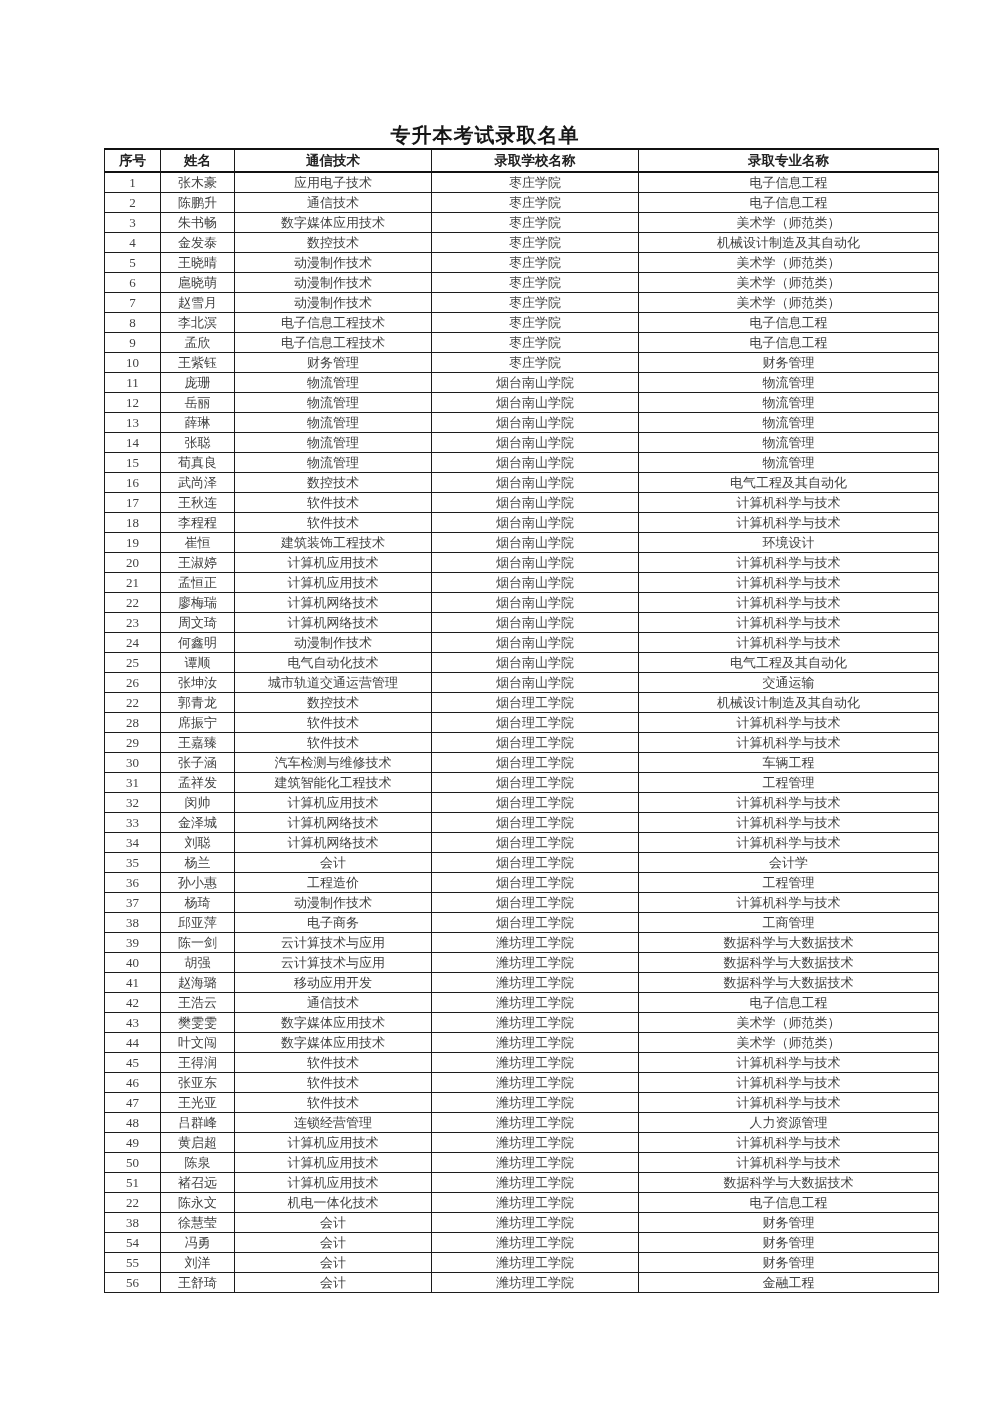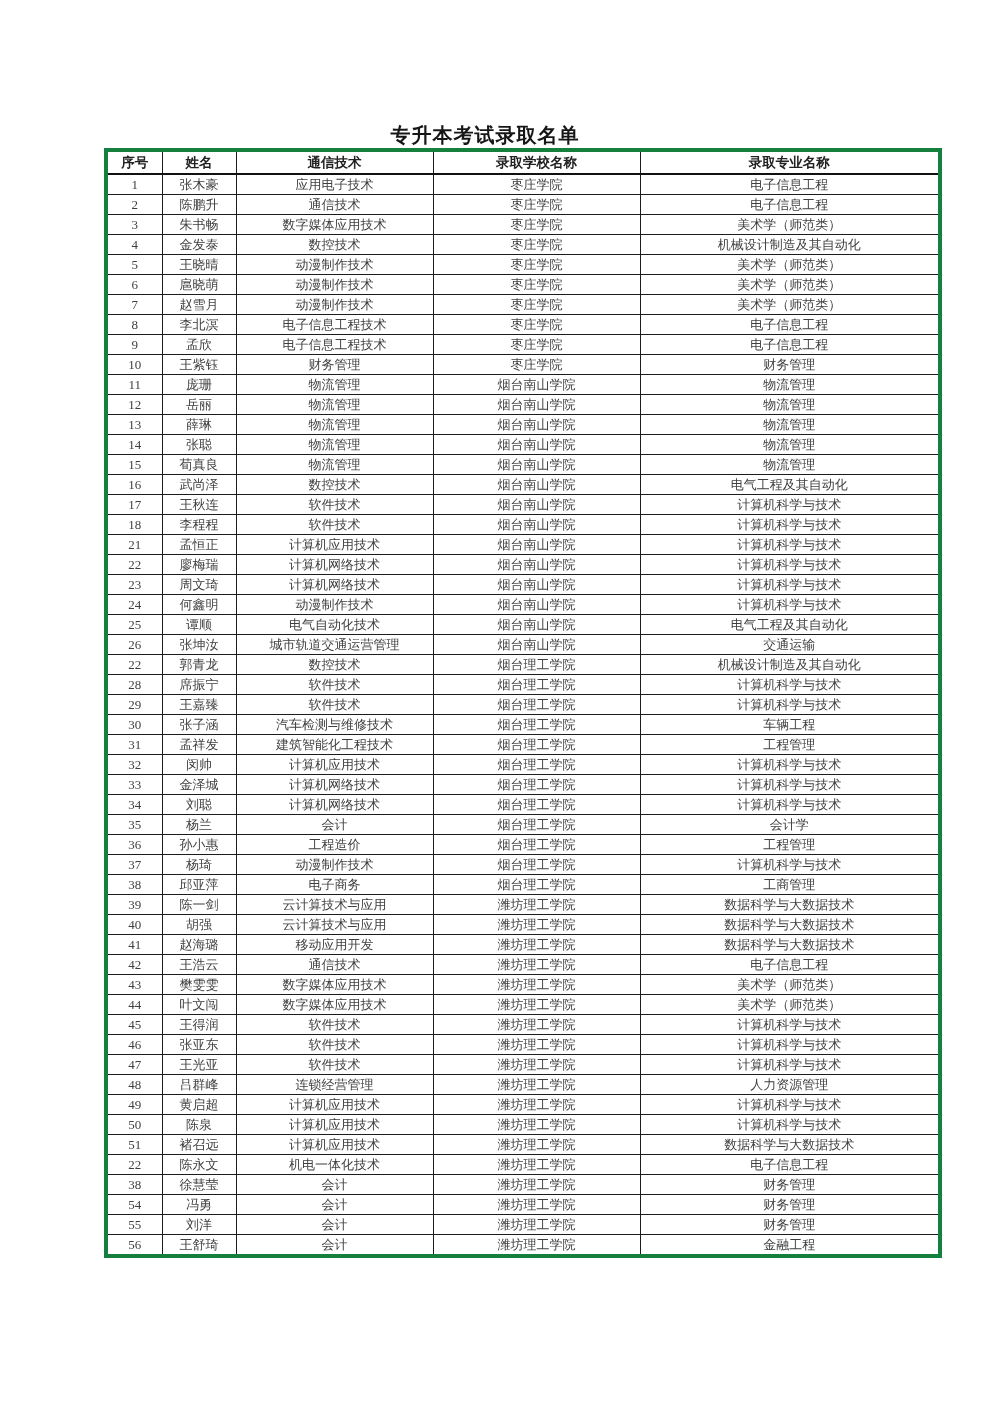--- a/index.html
+++ b/index.html
@@ -24,21 +24,21 @@
   table.roster{
     position:absolute;
     left:104px;top:148px;
     width:834px;
     border-collapse:collapse;
     table-layout:fixed;
   }
   table.roster, table.roster th, table.roster td{
     border:1px solid #1c1c1c;
   }
-  table.roster{border:4px solid #15803d;padding-left:26px;}
+  table.roster{border:1px solid #15803d;padding-left:26px;}
   table.roster thead th{
     border-top:2px solid #111;
     border-bottom:2px solid #111;
     height:21px;
     font-size:13.5px;
     font-weight:bold;
     color:#222;
     padding:0 2px;
     text-align:center;
     background:#ffffff;
@@ -197,20 +197,34 @@
           <td>计算机科学与技术</td>
         </tr>
         <tr>
           <td>18</td>
           <td>李程程</td>
           <td>软件技术</td>
           <td>烟台南山学院</td>
           <td>计算机科学与技术</td>
         </tr>
         <tr>
+          <td>19</td>
+          <td>崔恒</td>
+          <td>建筑装饰工程技术</td>
+          <td>烟台南山学院</td>
+          <td>环境设计</td>
+        </tr>
+        <tr>
+          <td>20</td>
+          <td>王淑婷</td>
+          <td>计算机应用技术</td>
+          <td>烟台南山学院</td>
+          <td>计算机科学与技术</td>
+        </tr>
+        <tr>
           <td>21</td>
           <td>孟恒正</td>
           <td>计算机应用技术</td>
           <td>烟台南山学院</td>
           <td>计算机科学与技术</td>
         </tr>
         <tr>
           <td>22</td>
           <td>廖梅瑞</td>
           <td>计算机网络技术</td>

